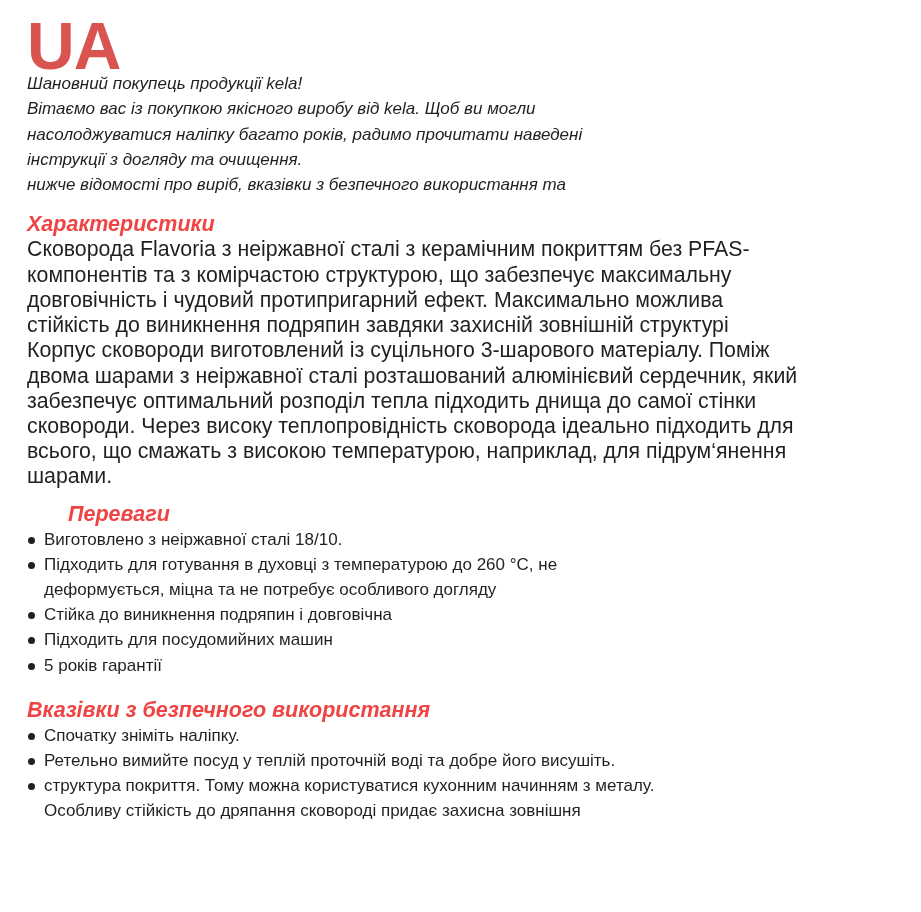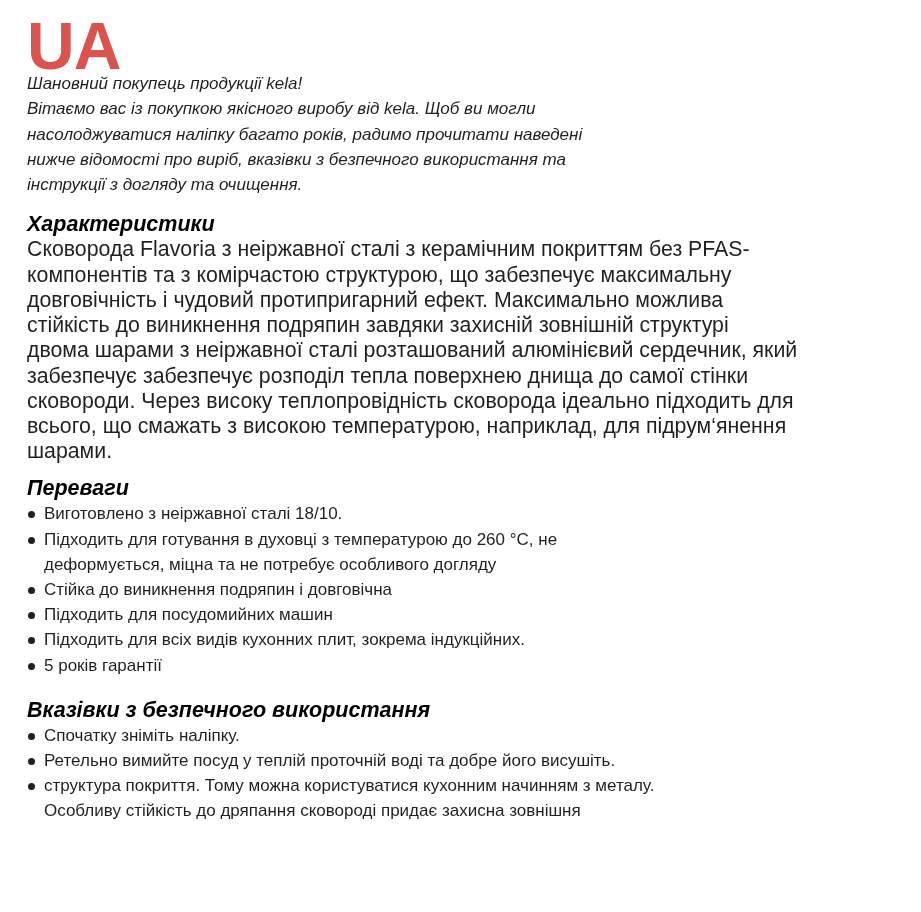--- a/index.html
+++ b/index.html
@@ -33,27 +33,27 @@
     }
     .intro {
       font-style: italic;
       font-size: 17px;
       line-height: 25.3px;
       margin-top: 0px;
     }
     .section-title {
       font-weight: bold;
       font-style: italic;
-      color: #000000;
+      color: #ef4444;
       font-size: 21.5px;
       line-height: 25px;
       margin: 0;
     }
     .sec1 { margin-top: 15px; }
-    .sec2 { margin-top: 12px; }
+    .sec2 { margin-top: 12px; margin-left: 41px; }
     .sec3 { margin-top: 20px; }
     .body-text {
       font-size: 21.3px;
       line-height: 25.2px;
       margin: 0;
     }
     .bullets {
       list-style: none;
       padding: 0;
       margin: 0;
@@ -79,33 +79,34 @@
 <body>
 
 <div class="page">
 
   <div class="lang-code">UA</div>
 
   <div class="intro">
     <span class="line">Шановний покупець продукції kela!</span>
     <span class="line">Вітаємо вас із покупкою якісного виробу від kela. Щоб ви могли</span>
     <span class="line">насолоджуватися наліпку багато років, радимо прочитати наведені</span>
+    <span class="line">інструкції з догляду та очищення.</span>
     <span class="line">нижче відомості про виріб, вказівки з безпечного використання та</span>
-    <span class="line">інструкції з догляду та очищення.</span>
   </div>
 
   <section>
     <h2 class="section-title sec1">Характеристики</h2>
     <div class="body-text">
       <span class="line">Сковорода Flavoria з неіржавної сталі з керамічним покриттям без PFAS-</span>
       <span class="line">компонентів та з комірчастою структурою, що забезпечує максимальну</span>
       <span class="line">довговічність і чудовий протипригарний ефект. Максимально можлива</span>
       <span class="line">стійкість до виникнення подряпин завдяки захисній зовнішній структурі</span>
+      <span class="line">Корпус сковороди виготовлений із суцільного 3-шарового матеріалу. Поміж</span>
       <span class="line">двома шарами з неіржавної сталі розташований алюмінієвий сердечник, який</span>
-      <span class="line">забезпечує забезпечує розподіл тепла поверхнею днища до самої стінки</span>
+      <span class="line">забезпечує оптимальний розподіл тепла підходить днища до самої стінки</span>
       <span class="line">сковороди. Через високу теплопровідність сковорода ідеально підходить для</span>
       <span class="line">всього, що смажать з високою температурою, наприклад, для підрум‘янення</span>
       <span class="line">шарами.</span>
     </div>
   </section>
 
   <section>
     <h2 class="section-title sec2">Переваги</h2>
     <ul class="bullets">
       <li>
@@ -117,24 +118,20 @@
         <span class="line">Підходить для готування в духовці з температурою до 260 °C, не</span>
         <span class="line">деформується, міцна та не потребує особливого догляду</span>
       </li>
       <li>
         <span class="dot"></span>
         <span class="line">Стійка до виникнення подряпин і довговічна</span>
       </li>
       <li>
         <span class="dot"></span>
         <span class="line">Підходить для посудомийних машин</span>
-      </li>
-      <li>
-        <span class="dot"></span>
-        <span class="line">Підходить для всіх видів кухонних плит, зокрема індукційних.</span>
       </li>
       <li>
         <span class="dot"></span>
         <span class="line">5 років гарантії</span>
       </li>
     </ul>
   </section>
 
   <section>
     <h2 class="section-title sec3">Вказівки з безпечного використання</h2>

